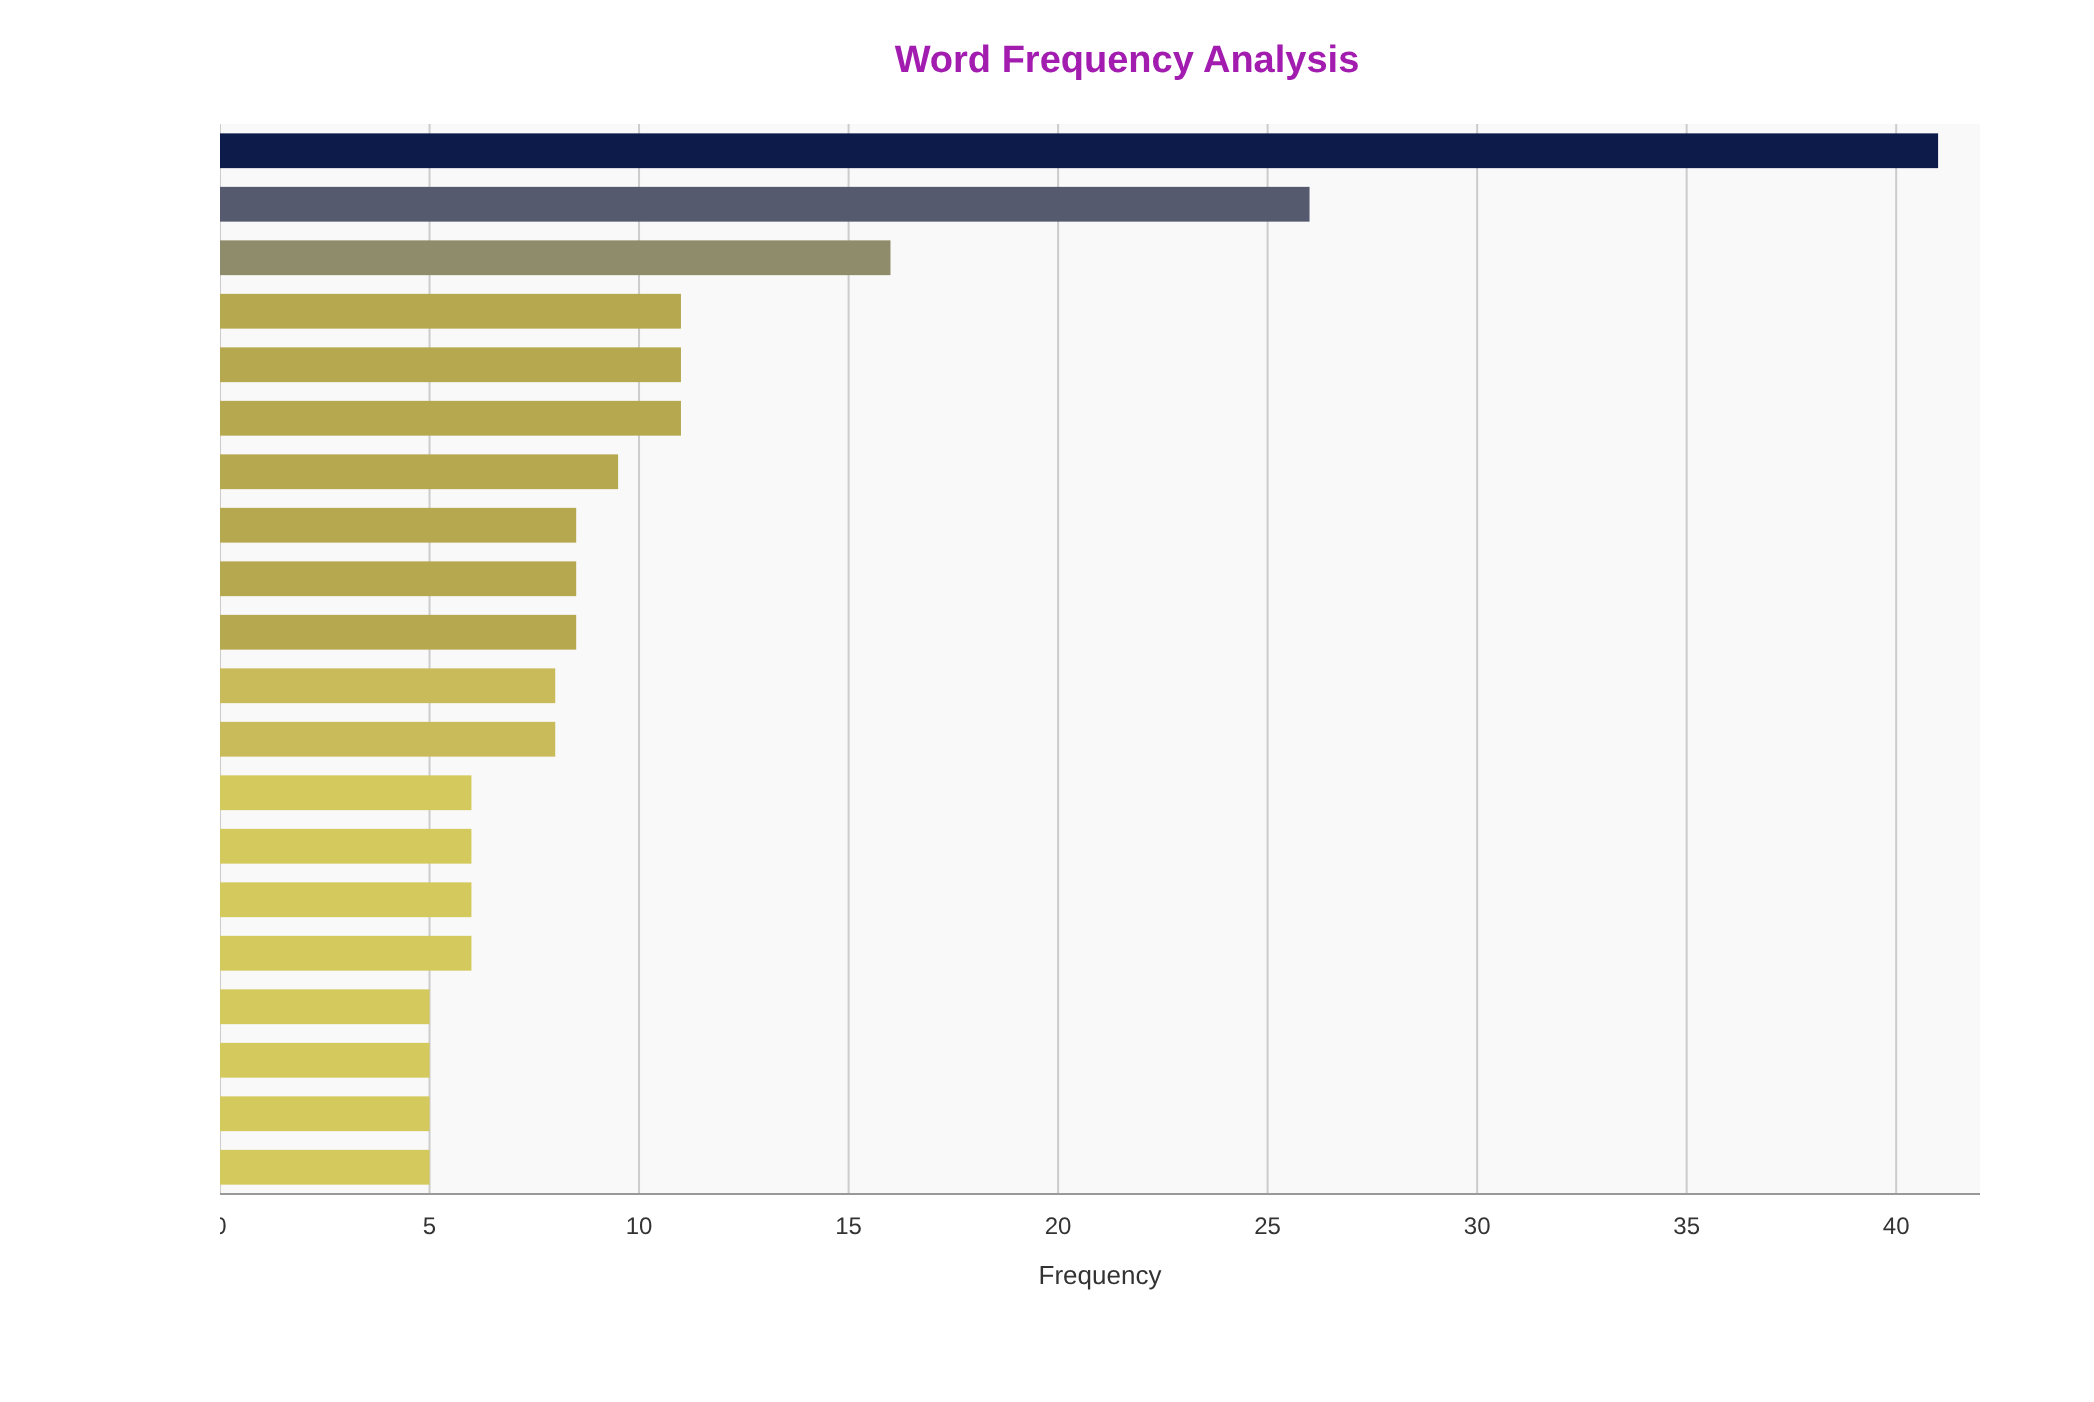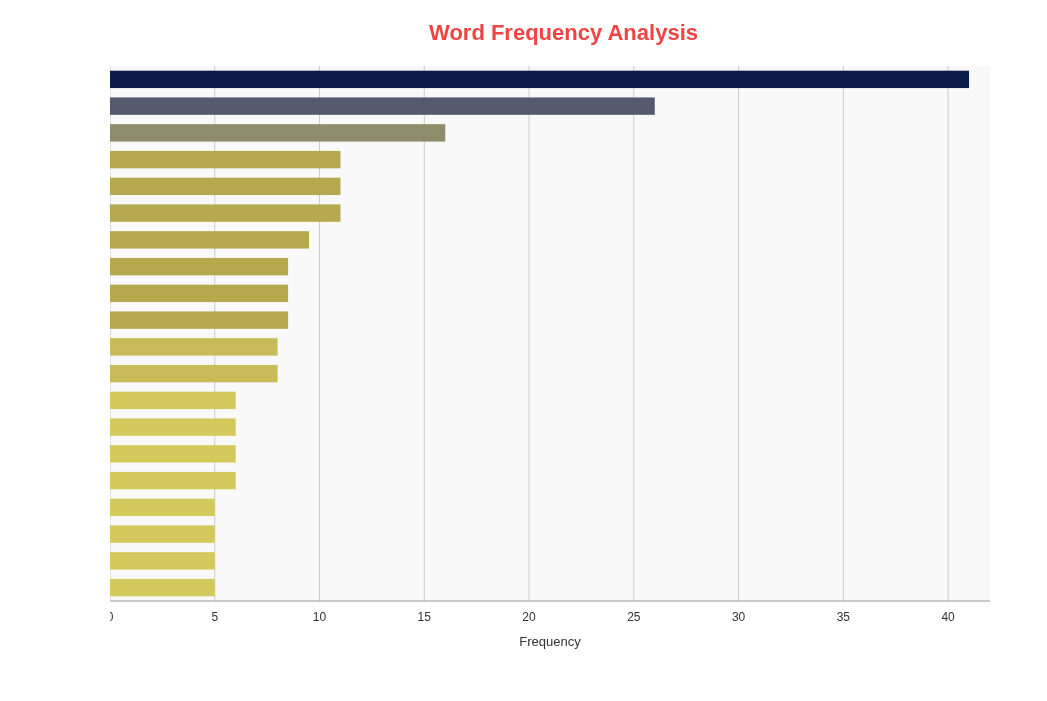--- a/index.html
+++ b/index.html
@@ -14,23 +14,23 @@
     }
     .chart-container {
       background: white;
       width: 1047px;
       height: 701px;
       padding: 20px 30px 60px 110px;
       position: relative;
     }
     .chart-title {
       text-align: center;
-      font-size: 22px;
+      font-size: 19px;
       font-weight: bold;
-      color: #ef4444;
+      color: #a21caf;
       margin-bottom: 15px;
       padding-right: 0px;
     }
     .chart-area {
       position: relative;
       width: 100%;
       height: 580px;
     }
   </style>
 </head>

